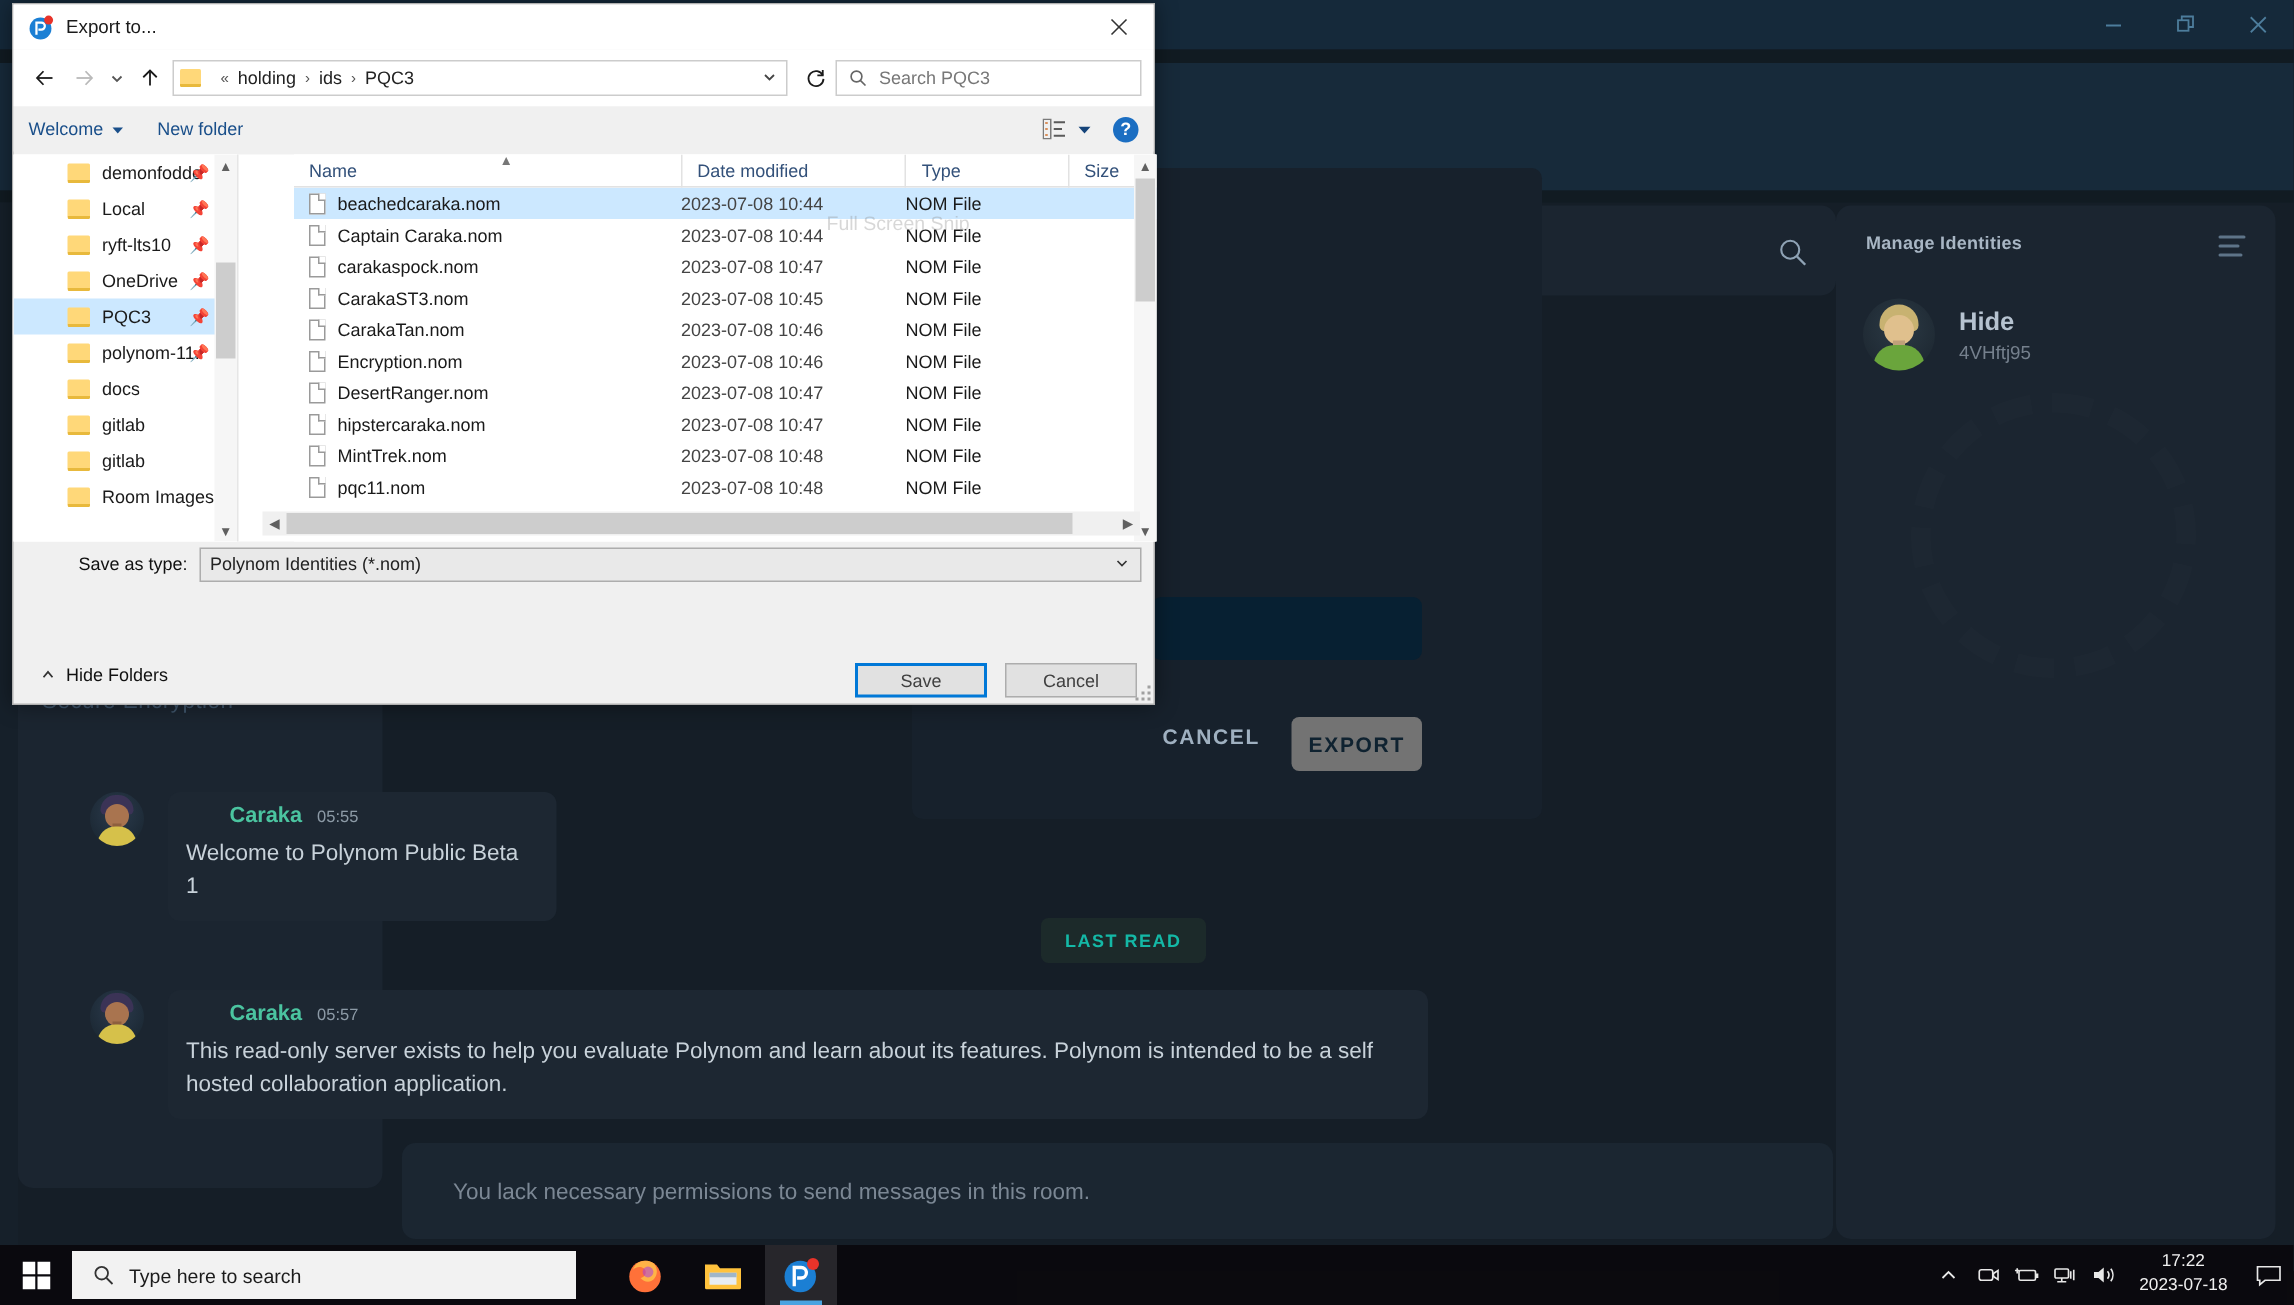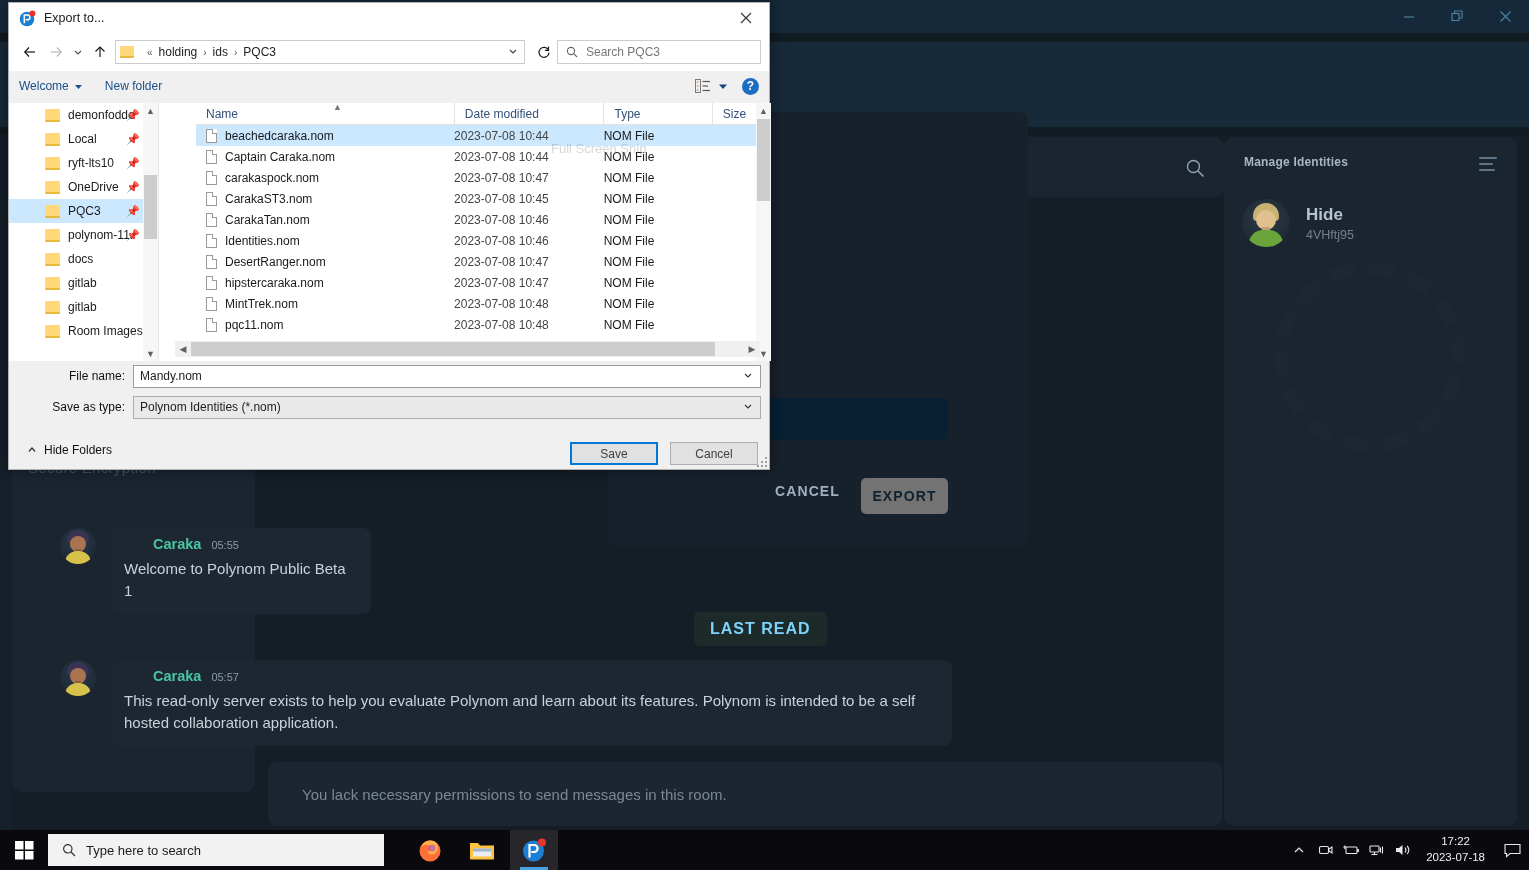--- a/index.html
+++ b/index.html
@@ -75,21 +75,21 @@
   .avatar .neck { position:absolute; left:15px; top:21px; width:6px; height:6px; background:#8d5f3e; }
   .msg-bubble {
     background: #1d2732; border-radius: 8px; padding: 8px 22px 12px 12px;
   }
   .msg-head { display: flex; align-items: baseline; gap: 10px; margin-bottom: 6px; margin-left: 29px; }
   .msg-author { color: #4bc4a0; font-size: 14.5px; font-weight: bold; }
   .msg-time { color: #8c9aa6; font-size: 11px; }
   .msg-body { color: #c8d2da; font-size: 15px; line-height: 1.45; }
   .last-read {
     position: absolute; left: 694px; top: 612px;
-    background: #1c2a2a; color: #7dd3fc; font-size: 16px; font-weight: bold;
+    background: #1c2a2a; color: #14b8a6; font-size: 12px; font-weight: bold;
     letter-spacing: 1px; padding: 8px 16px; border-radius: 5px;
   }
   .composer-disabled {
     position: absolute; left: 268px; bottom: 44px; width: 954px; height: 64px;
     background: #1b2631; border-radius: 9px;
     display: flex; align-items: center; padding-left: 34px;
     color: #7b8794; font-size: 15px;
   }
   
   .right-panel {
@@ -617,21 +617,21 @@
             <span class="file-ic"></span>
             <span>CarakaTan.nom</span>
           </div>
         <div class="fl-date">2023-07-08 10:46</div>
         <div class="fl-type">NOM File</div>
         <div class="fl-size"></div>
       </div>
       <div class="fl-row">
         <div class="fl-name">
             <span class="file-ic"></span>
-            <span>Identities.nom</span>
+            <span>Encryption.nom</span>
           </div>
         <div class="fl-date">2023-07-08 10:46</div>
         <div class="fl-type">NOM File</div>
         <div class="fl-size"></div>
       </div>
       <div class="fl-row">
         <div class="fl-name">
             <span class="file-ic"></span>
             <span>DesertRanger.nom</span>
           </div>
@@ -679,31 +679,20 @@
 
   <div class="dlg-hscroll">
     <div class="arr">◀</div>
     <div class="htrack">
         <div class="hthumb"></div>
       </div>
     <div class="arr">▶</div>
   </div>
 
   <div class="dlg-fields">
-    <div class="field-row">
-      <div class="field-label">File name:</div>
-      <div class="field-input">
-        <span>Mandy.nom</span>
-        <span class="field-chev">
-          <svg width="10" height="10" viewBox="0 0 10 10">
-              <polyline points="2,4 5,7 8,4" fill="none" stroke="#333" stroke-width="1.1"></polyline>
-            </svg>
-        </span>
-      </div>
-    </div>
     <div class="field-row">
       <div class="field-label">Save as type:</div>
       <div class="field-input grey">
         <span>Polynom Identities (*.nom)</span>
         <span class="field-chev">
           <svg width="10" height="10" viewBox="0 0 10 10">
               <polyline points="2,4 5,7 8,4" fill="none" stroke="#333" stroke-width="1.1"></polyline>
             </svg>
         </span>
       </div>

